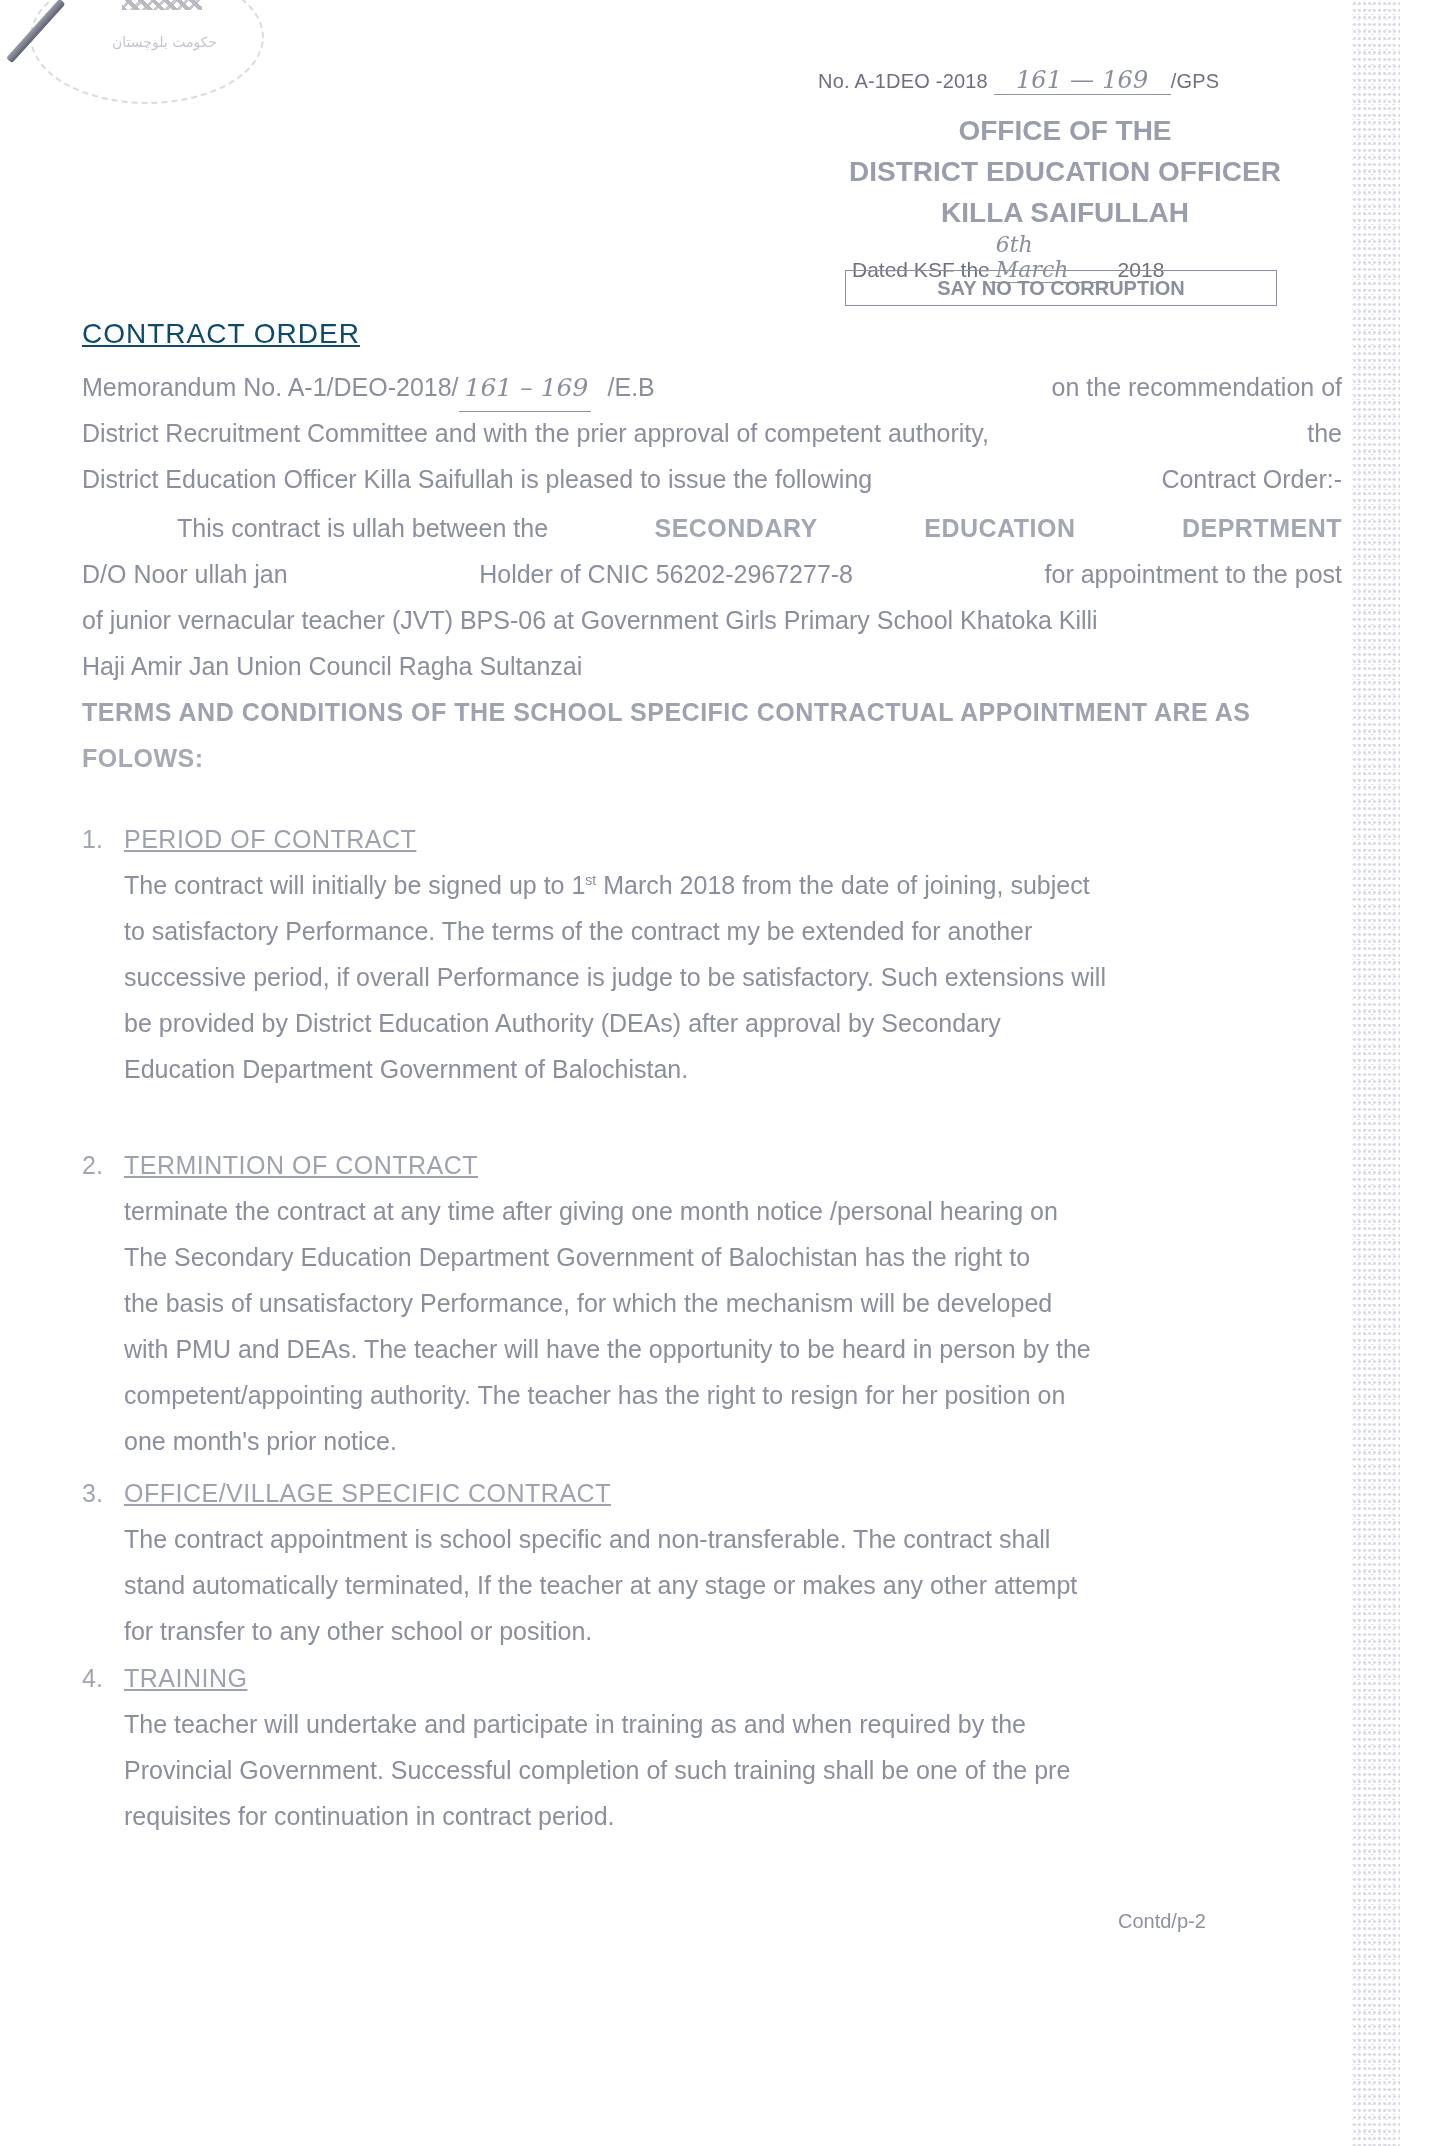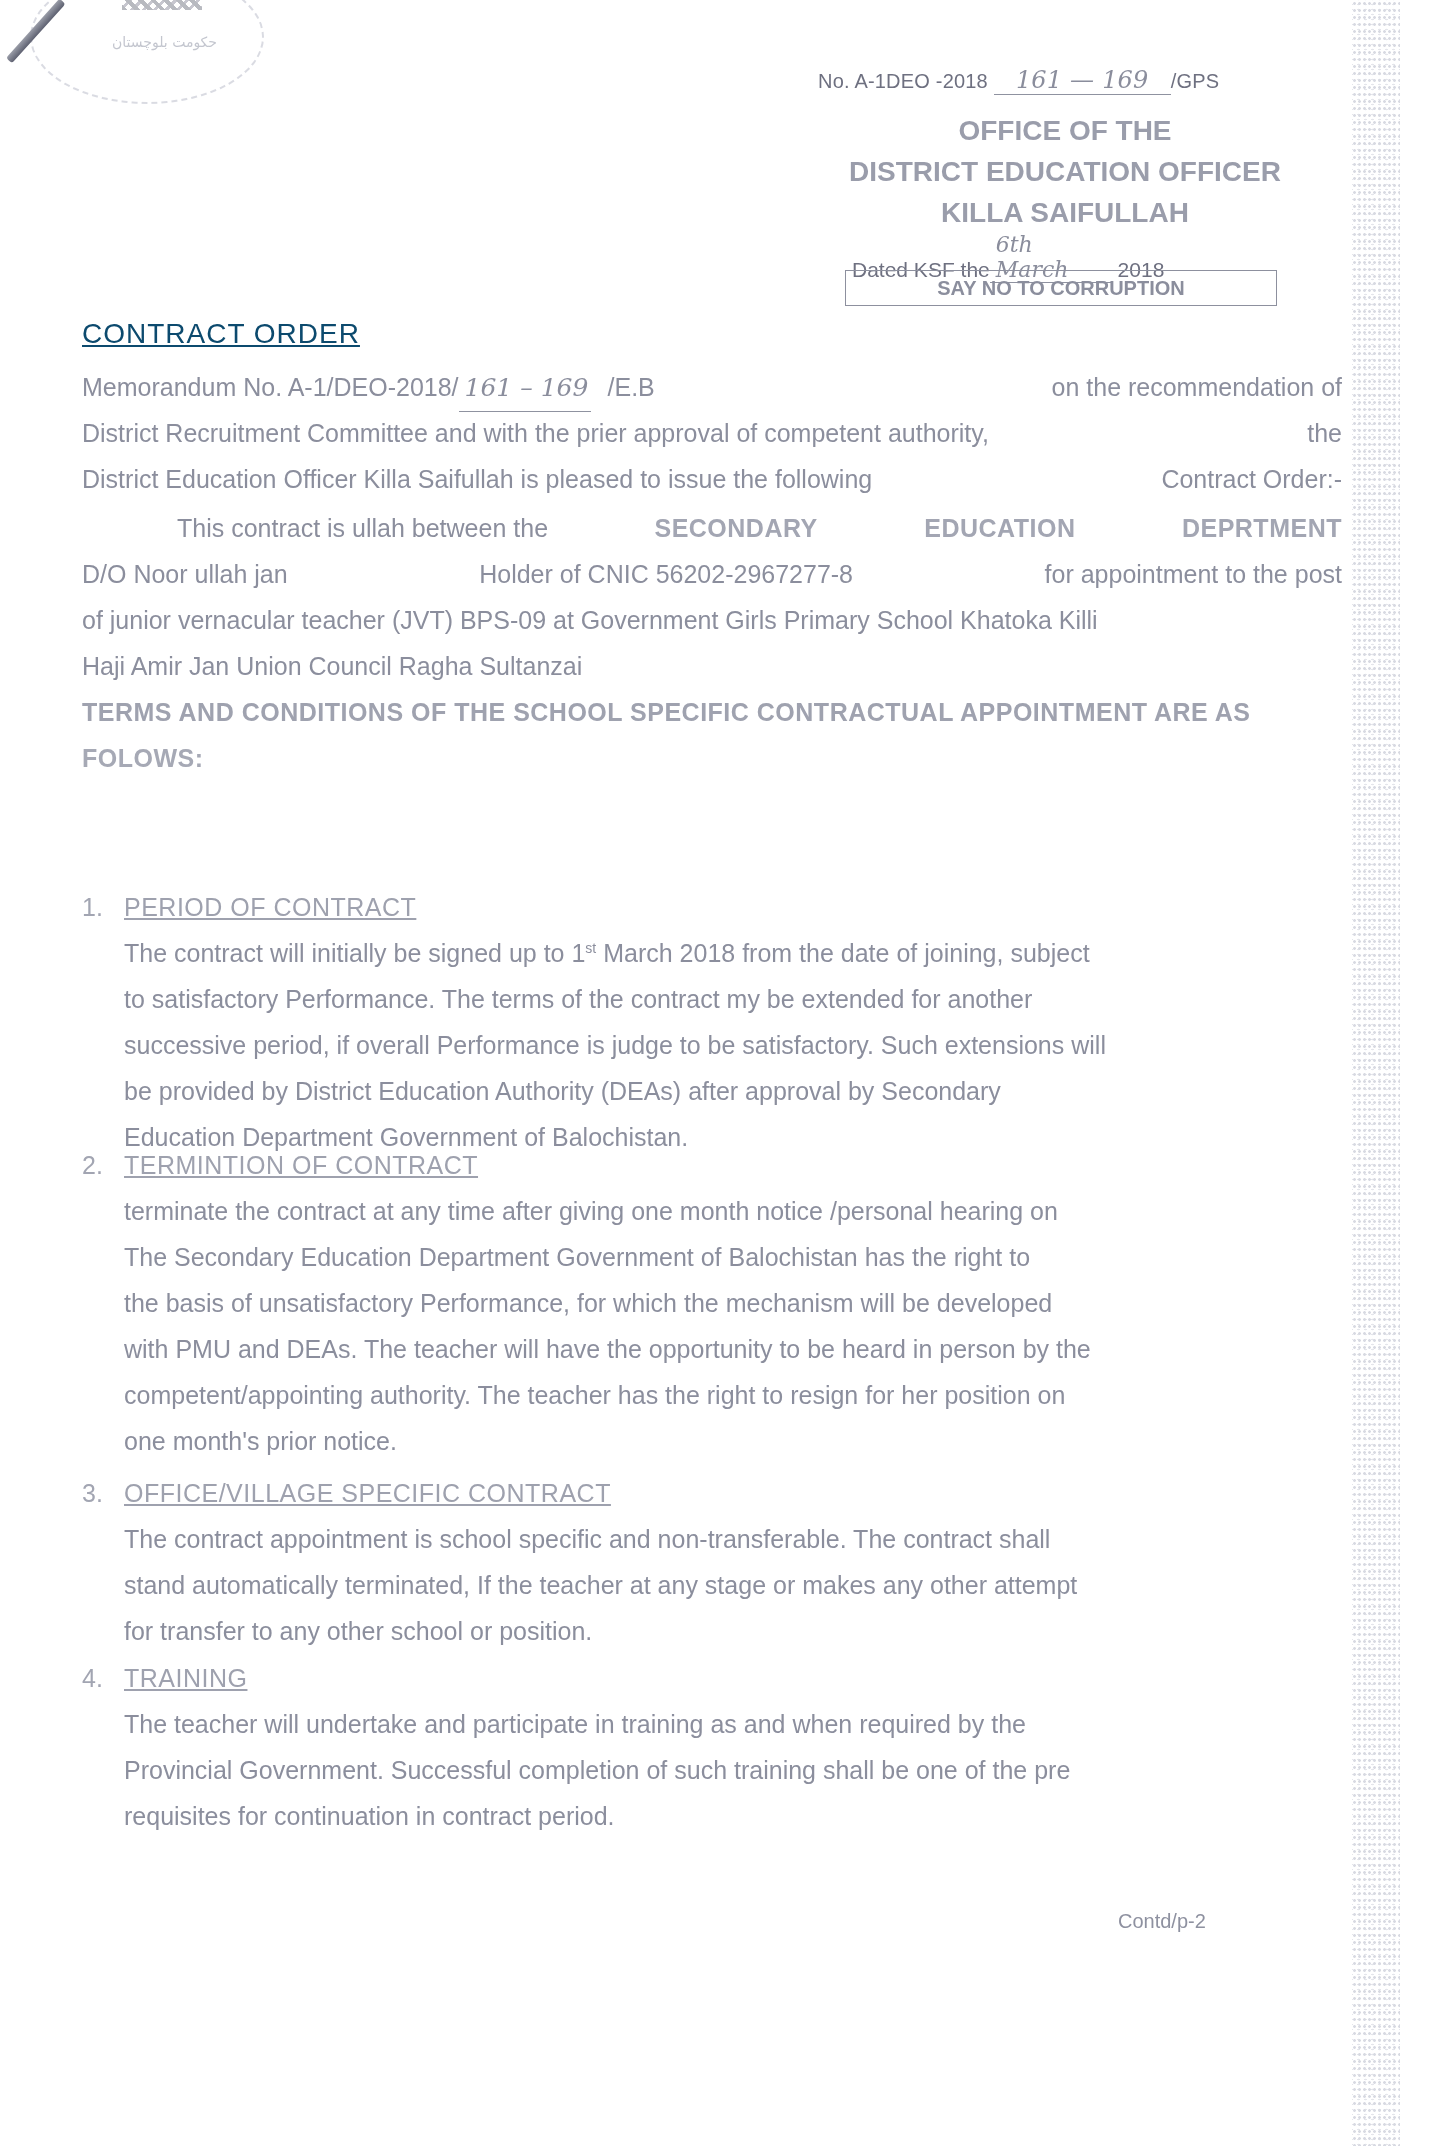--- a/index.html
+++ b/index.html
@@ -137,27 +137,27 @@
       <span class="indent">This contract is   ullah   between  the</span>
       <span class="caps-bold" style="color:#a3a6b3;">SECONDARY</span>
       <span class="caps-bold" style="color:#a3a6b3;">EDUCATION</span>
       <span class="caps-bold" style="color:#a3a6b3;">DEPRTMENT</span>
     </div>
     <div class="line justify-line">
       <span>D/O   Noor ullah jan</span>
       <span>Holder of  CNIC  56202-2967277-8</span>
       <span>for appointment  to  the post</span>
     </div>
-    <div class="line">of junior vernacular teacher (JVT) BPS-09 at Government Girls Primary  School Khatoka Killi</div>
+    <div class="line">of junior vernacular teacher (JVT) BPS-06 at Government Girls Primary  School Khatoka Killi</div>
     <div class="line">Haji  Amir Jan  Union Council Ragha Sultanzai</div>
     <div class="line caps-bold" style="color:#9fa2af;">TERMS AND CONDITIONS OF THE SCHOOL SPECIFIC CONTRACTUAL APPOINTMENT ARE AS</div>
     <div class="line caps-bold" style="color:#a6a9b5;">FOLOWS:</div>
   </div>
 
-  <div class="section faint" style="top: 884px;">
+  <div class="section faint" style="top: 816px;">
     <div class="section-head">
       <span class="section-num">1.</span><span class="section-title">PERIOD OF CONTRACT</span>
     </div>
     <div class="section-body">
       <div class="line"><span>The contract will initially be signed up to 1</span><sup>st</sup> <span>March 2018 from the date of joining, subject</span></div>
       <div class="line">to  satisfactory  Performance. The  terms  of  the  contract  my  be  extended  for another</div>
       <div class="line">successive period, if overall Performance is judge to be satisfactory. Such extensions  will</div>
       <div class="line">be  provided  by  District  Education  Authority   (DEAs)  after  approval  by  Secondary</div>
       <div class="line">Education Department Government of Balochistan.</div>
     </div>

